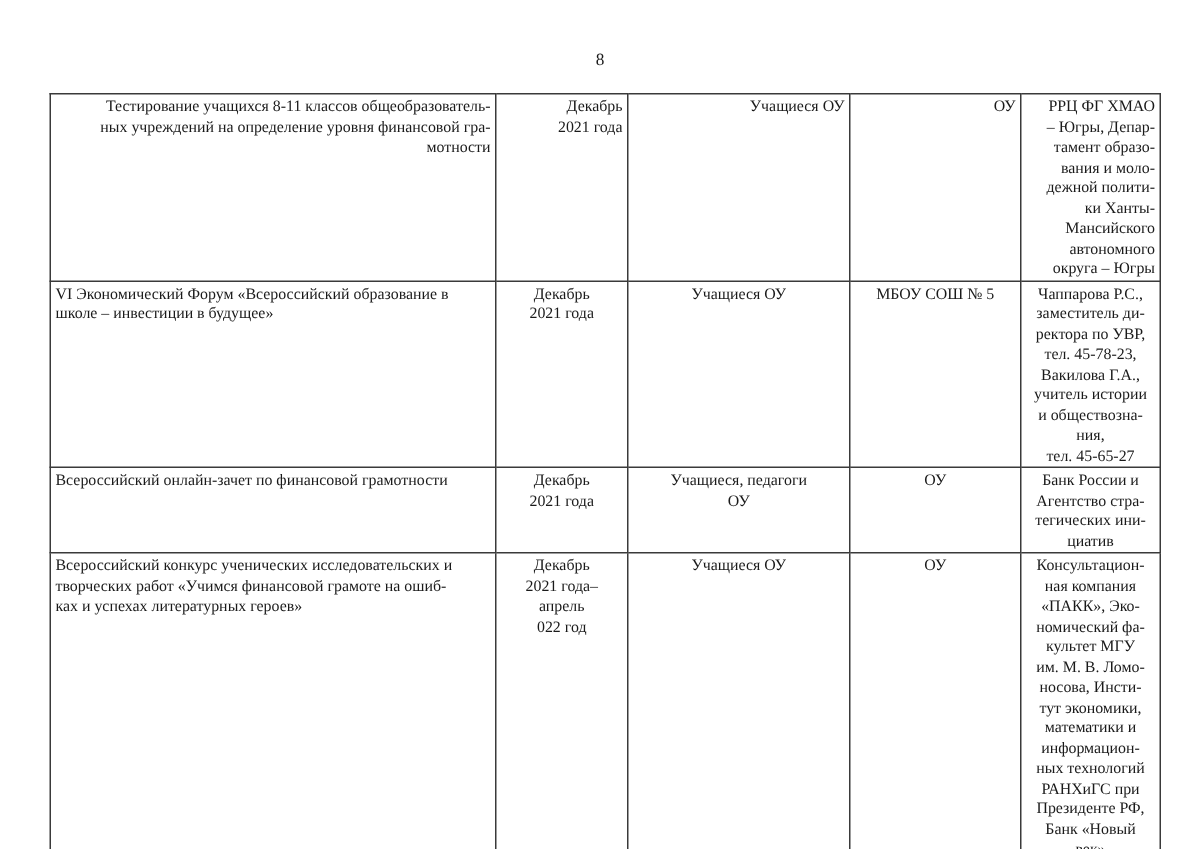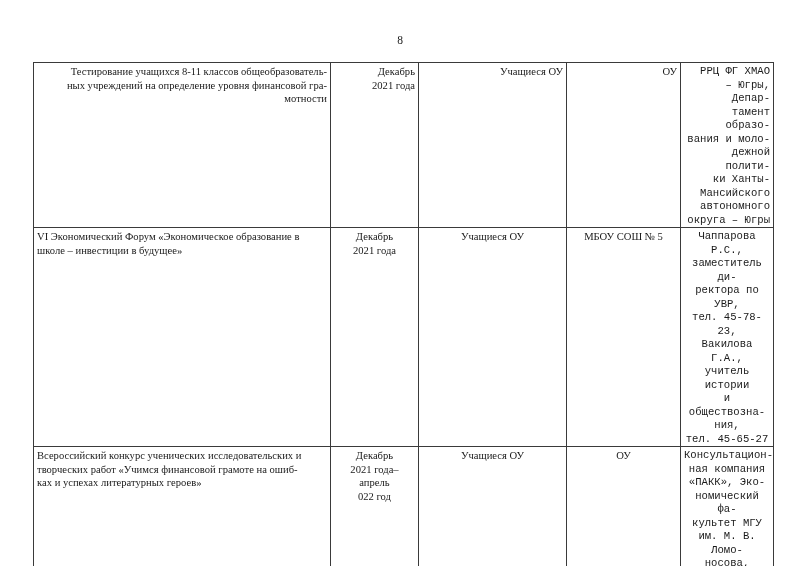--- a/index.html
+++ b/index.html
@@ -21,21 +21,21 @@
     line-height: 13.5px;
   }
   table.plan td {
     border: 1.3px solid #3a3a3a;
     vertical-align: top;
     padding: 2px 3px 0 3px;
     white-space: pre-line;
   }
   td.c-event { text-align: left; }
   td.c-date, td.c-participants, td.c-place, td.c-responsible { text-align: center; }
-  td.c-responsible { padding-left: 2px; padding-right: 2px; font-family: Liberation Mono, monospace; }
+  td.c-responsible { padding-left: 2px; padding-right: 2px; }
   tr.r1 td { height: 107px; text-align: right; }
   tr.r2 td { height: 117px; }
   tr.r3 td { height: 47px; }
   tr.r4 td { height: 197px; }
 </style>
 </head>
 <body>
 
 <div class="page-number">8</div>
 
@@ -60,35 +60,47 @@
 – Югры, Депар-
 тамент образо-
 вания и моло-
 дежной полити-
 ки Ханты-
 Мансийского
 автономного
 округа – Югры</td>
     </tr>
     <tr class="r2">
-      <td class="c-event">VI Экономический Форум «Экономическое образование в
+      <td class="c-event">VI Экономический Форум «Всероссийский образование в
 школе – инвестиции в будущее»</td>
       <td class="c-date">Декабрь
 2021 года</td>
       <td class="c-participants">Учащиеся ОУ</td>
       <td class="c-place">МБОУ СОШ № 5</td>
       <td class="c-responsible">Чаппарова Р.С.,
 заместитель ди-
 ректора по УВР,
 тел. 45-78-23,
 Вакилова Г.А.,
 учитель истории
 и обществозна-
 ния,
 тел. 45-65-27</td>
+    </tr>
+    <tr class="r3">
+      <td class="c-event">Всероссийский онлайн-зачет по финансовой грамотности</td>
+      <td class="c-date">Декабрь
+2021 года</td>
+      <td class="c-participants">Учащиеся, педагоги
+ОУ</td>
+      <td class="c-place">ОУ</td>
+      <td class="c-responsible">Банк России и
+Агентство стра-
+тегических ини-
+циатив</td>
     </tr>
     <tr class="r4">
       <td class="c-event">Всероссийский конкурс ученических исследовательских и
 творческих работ «Учимся финансовой грамоте на ошиб-
 ках и успехах литературных героев»</td>
       <td class="c-date">Декабрь
 2021 года–
 апрель
 022 год</td>
       <td class="c-participants">Учащиеся ОУ</td>

